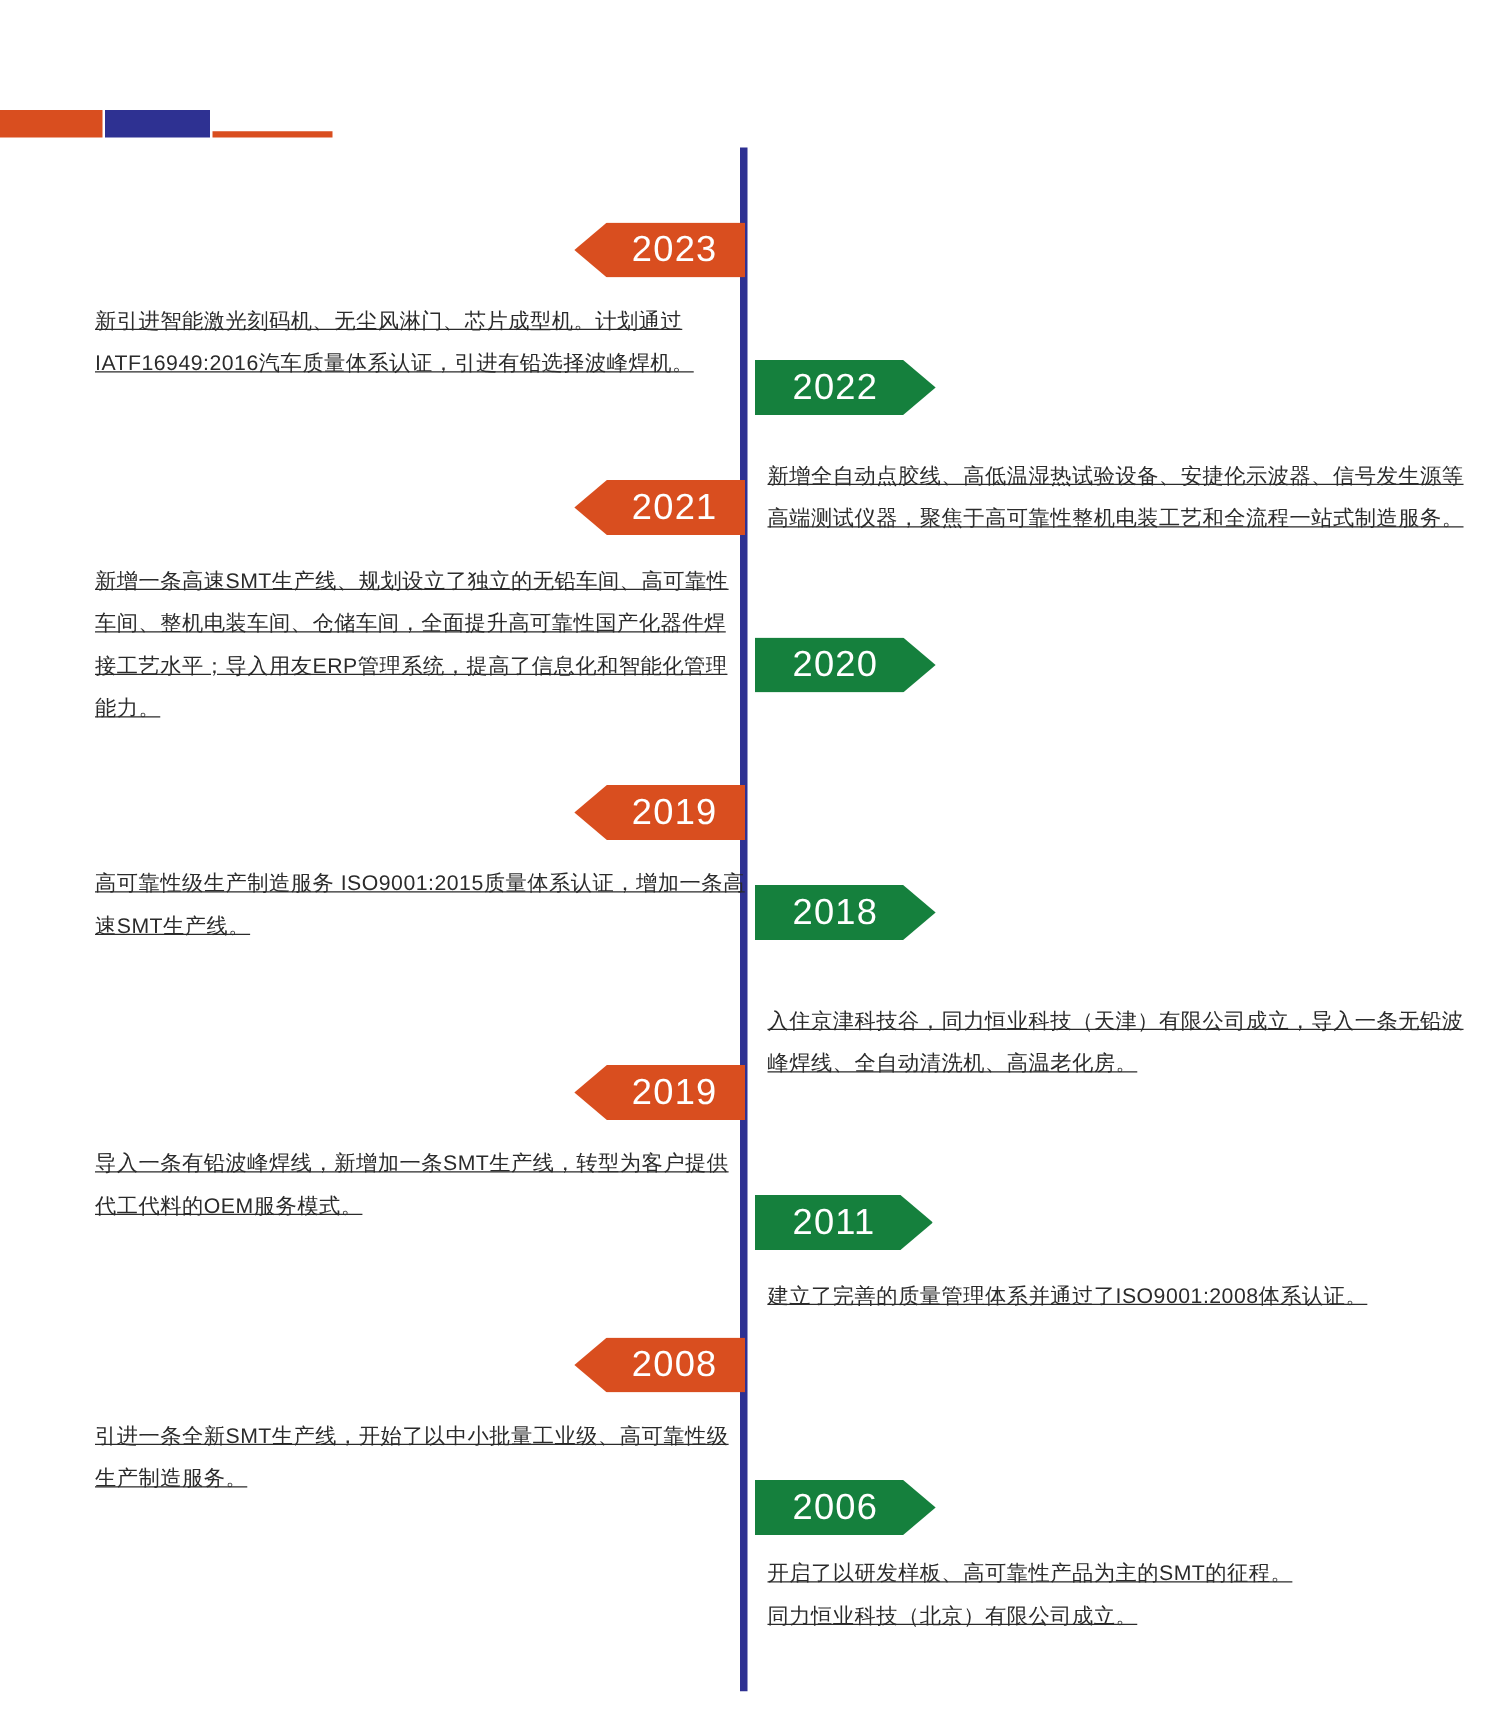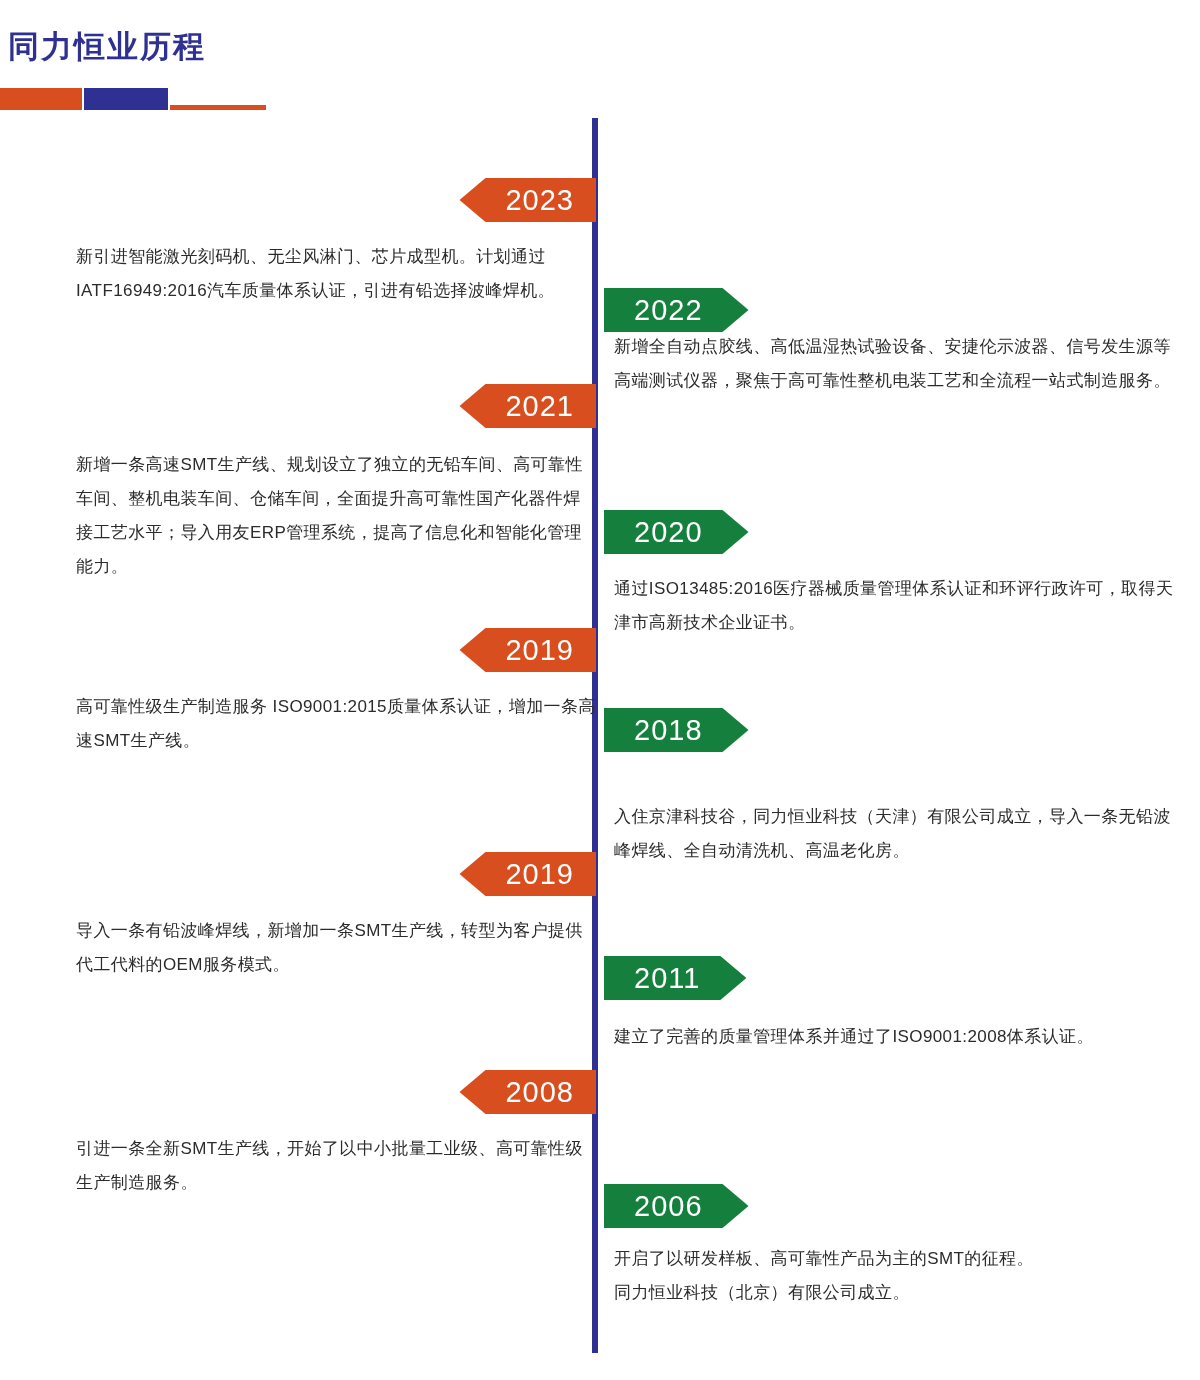--- a/index.html
+++ b/index.html
@@ -83,65 +83,64 @@
     text-align: left;
     clip-path: polygon(0 0, calc(100% - 26px) 0, 100% 50%, calc(100% - 26px) 100%, 0 100%);
   }
 
   .desc {
     position: absolute;
     font-size: 17px;
     line-height: 34px;
     color: #2b2b2b;
     letter-spacing: 0.4px;
+    text-decoration: underline;
   }
   .desc.left {
     right: 604px;
     width: 520px;
     text-align: left;
   }
   .desc.right {
     left: 614px;
     width: 560px;
     text-align: left;
   }
   .desc p {
     margin: 0;
   }
 </style>
 </head>
 <body>
 
 <div class="header">
-  <div class="header-title">同力恒业历程</div>
   <div class="underline-wrap">
     <div class="ul-seg ul-a"></div>
     <div class="ul-seg ul-b"></div>
     <div class="ul-seg ul-c"></div>
   </div>
 </div>
 
 <div class="spine"></div>
 
 <div id="milestones">
     <div class="year-tag left" style="top: 178px;">2023</div>
     <div class="desc left" style="top: 240px;">
       <p>新引进智能激光刻码机、无尘风淋门、芯片成型机。计划通过IATF16949:2016汽车质量体系认证，引进有铅选择波峰焊机。</p>
     </div>
     <div class="year-tag right" style="top: 288px;">2022</div>
-    <div class="desc right" style="top: 330px;">
+    <div class="desc right" style="top: 364px;">
       <p>新增全自动点胶线、高低温湿热试验设备、安捷伦示波器、信号发生源等高端测试仪器，聚焦于高可靠性整机电装工艺和全流程一站式制造服务。</p>
     </div>
     <div class="year-tag left" style="top: 384px;">2021</div>
     <div class="desc left" style="top: 448px;">
       <p>新增一条高速SMT生产线、规划设立了独立的无铅车间、高可靠性车间、整机电装车间、仓储车间，全面提升高可靠性国产化器件焊接工艺水平；导入用友ERP管理系统，提高了信息化和智能化管理能力。</p>
     </div>
     <div class="year-tag right" style="top: 510px;">2020</div>
     <div class="desc right" style="top: 572px;">
-      <p>通过ISO13485:2016医疗器械质量管理体系认证和环评行政许可，取得天津市高新技术企业证书。</p>
     </div>
     <div class="year-tag left" style="top: 628px;">2019</div>
     <div class="desc left" style="top: 690px;">
       <p>高可靠性级生产制造服务 ISO9001:2015质量体系认证，增加一条高速SMT生产线。</p>
     </div>
     <div class="year-tag right" style="top: 708px;">2018</div>
     <div class="desc right" style="top: 800px;">
       <p>入住京津科技谷，同力恒业科技（天津）有限公司成立，导入一条无铅波峰焊线、全自动清洗机、高温老化房。</p>
     </div>
     <div class="year-tag left" style="top: 852px;">2019</div>

